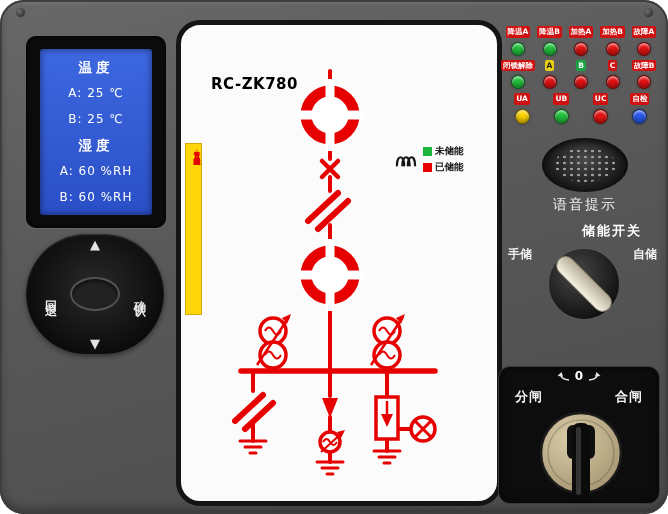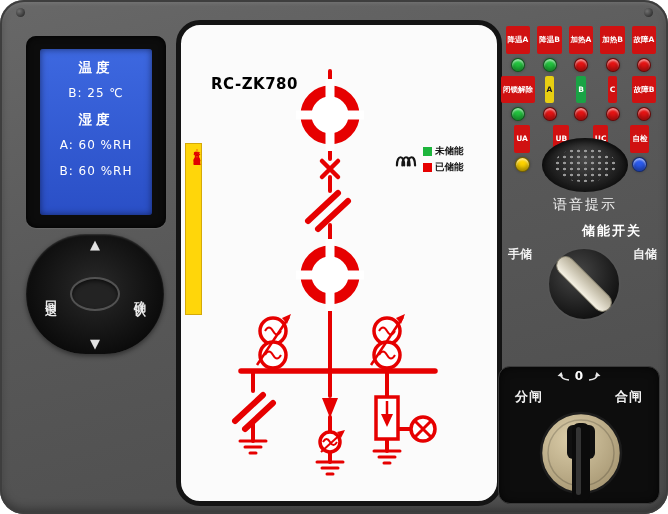--- a/index.html
+++ b/index.html
@@ -52,21 +52,21 @@
   .legend{position:absolute;left:212px;top:120px;display:flex;align-items:center;gap:4px;}
   .legend-rows{display:flex;flex-direction:column;gap:3px;}
   .legend-row{display:flex;align-items:center;gap:3px;font-size:9.5px;font-weight:bold;color:#111;white-space:nowrap;}
   .swatch{width:9px;height:9px;display:inline-block;}
 
   
   .indicators{position:absolute;left:503px;top:26px;width:156px;}
   .ind-row{display:flex;justify-content:space-between;margin-bottom:4px;}
   .ind-cell{width:30px;display:flex;justify-content:center;align-items:center;}
   .ind-row.wide .ind-cell{width:38px;}
-  .chip{font-size:7.5px;font-weight:bold;line-height:1;padding:10px 2px;border-radius:2px;white-space:nowrap;}
+  .chip{font-size:7.5px;font-weight:bold;line-height:1;padding:2px 2px;border-radius:2px;white-space:nowrap;}
   .led{width:12px;height:12px;border-radius:50%;border:1px solid rgba(0,0,0,.55);
     box-shadow:inset 0 2px 2px rgba(255,255,255,.55), inset 0 -3px 4px rgba(0,0,0,.35), 0 0 3px rgba(0,0,0,.3);}
   .ind-row.big .led{width:13px;height:13px;}
 
   
   .speaker{position:absolute;left:542px;top:138px;width:86px;height:54px;border-radius:50%;
     background:radial-gradient(ellipse at 50% 40%,#4a4a4a,#111 75%);box-shadow:inset 0 3px 6px rgba(0,0,0,.7);}
   .speaker-dots{position:absolute;left:12px;right:12px;top:10px;bottom:10px;border-radius:50%;
     background-image:radial-gradient(circle,#9a9a9a 1.1px,transparent 1.6px);background-size:7px 6px;}
   .speaker-label{position:absolute;left:542px;top:196px;width:86px;text-align:center;color:#f0f0f0;font-size:14px;letter-spacing:2px;}
@@ -78,20 +78,21 @@
 </head>
 <body>
 
 <div id="device">
   <div class="screw" style="left:16px;top:8px"></div>
   <div class="screw" style="left:644px;top:8px"></div>
 
   <div class="lcd-bezel">
     <div class="lcd-screen">
       <div class="lcd-line title">温度</div>
+      <div class="lcd-line">A: 25 ℃</div>
       <div class="lcd-line">B: 25 ℃</div>
       <div class="lcd-line title">湿度</div>
       <div class="lcd-line">A: 60 %RH</div>
       <div class="lcd-line">B: 60 %RH</div>
     </div>
   </div>
 
   <div class="navpad">
     <div class="nav-up">▲</div>
     <div class="nav-down">▼</div>

